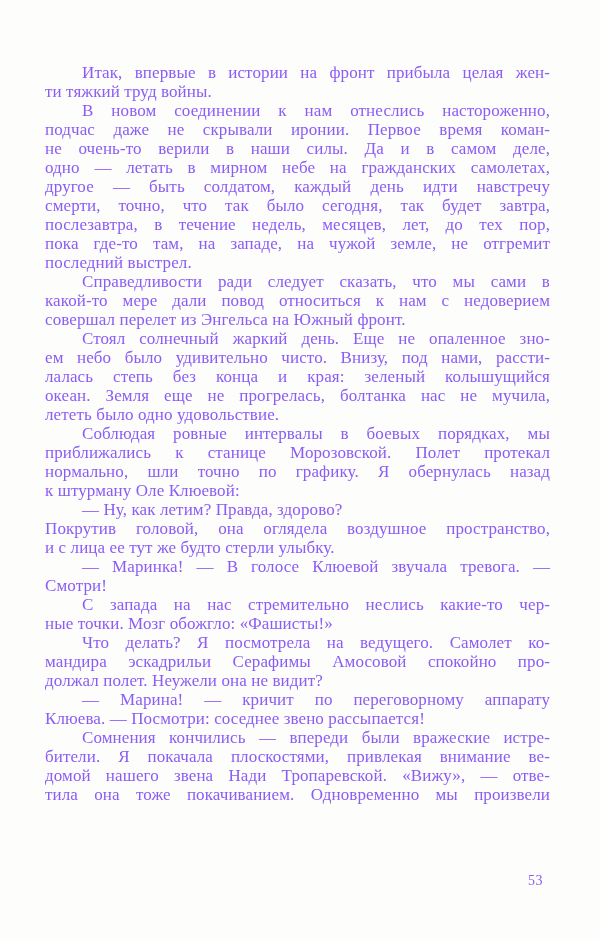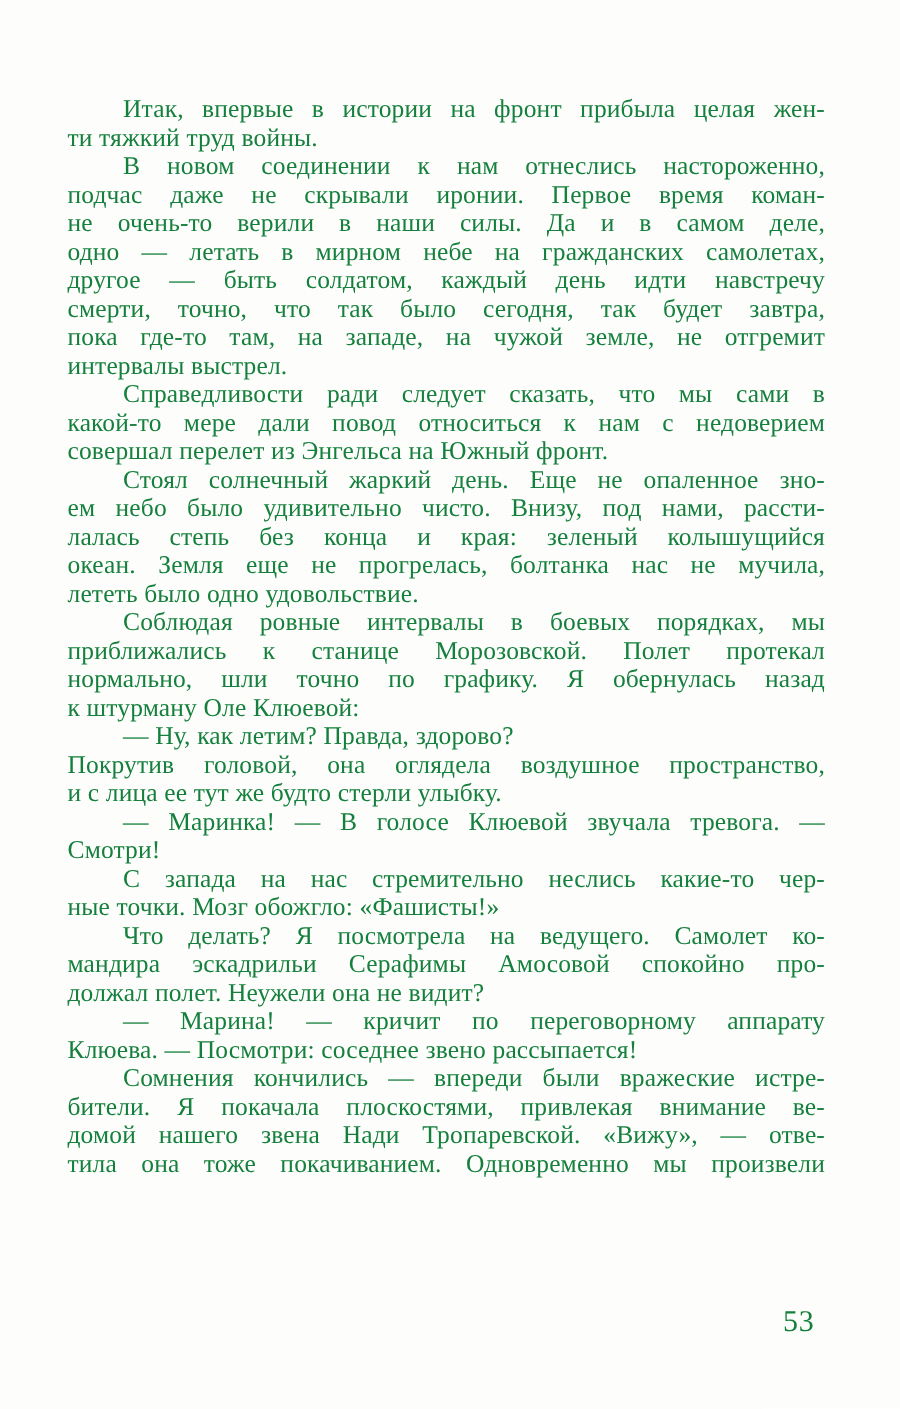--- a/index.html
+++ b/index.html
@@ -34,41 +34,42 @@
   .line.indent {
     text-indent: 37px;
   }
   .line.last {
     text-align-last: left;
   }
   .page-number {
     position: absolute;
     top: 871px;
     right: 57px;
-    font-size: 20px;
+    font-size: 14px;
     line-height: 20px;
     letter-spacing: 0.5px;
     text-align: right;
   }
 </style>
 </head>
 <body>
 
-<div class="book-page" style="background: rgb(253, 253, 251); color: #15803d;">
+<div class="book-page" style="background: rgb(253, 253, 251); color: #8b5cf6;">
   <div class="page-text">
       <div class="line indent">Итак, впервые в истории на фронт прибыла целая жен-</div>
       <div class="line last">ти тяжкий труд войны.</div>
       <div class="line indent">В новом соединении к нам отнеслись настороженно,</div>
       <div class="line">подчас даже не скрывали иронии. Первое время коман-</div>
       <div class="line">не очень-то верили в наши силы. Да и в самом деле,</div>
       <div class="line">одно — летать в мирном небе на гражданских самолетах,</div>
       <div class="line">другое — быть солдатом, каждый день идти навстречу</div>
       <div class="line">смерти, точно, что так было сегодня, так будет завтра,</div>
+      <div class="line">послезавтра, в течение недель, месяцев, лет, до тех пор,</div>
       <div class="line">пока где-то там, на западе, на чужой земле, не отгремит</div>
-      <div class="line last">интервалы выстрел.</div>
+      <div class="line last">последний выстрел.</div>
       <div class="line indent">Справедливости ради следует сказать, что мы сами в</div>
       <div class="line">какой-то мере дали повод относиться к нам с недоверием</div>
       <div class="line last">совершал перелет из Энгельса на Южный фронт.</div>
       <div class="line indent">Стоял солнечный жаркий день. Еще не опаленное зно-</div>
       <div class="line">ем небо было удивительно чисто. Внизу, под нами, рассти-</div>
       <div class="line">лалась степь без конца и края: зеленый колышущийся</div>
       <div class="line">океан. Земля еще не прогрелась, болтанка нас не мучила,</div>
       <div class="line last">лететь было одно удовольствие.</div>
       <div class="line indent">Соблюдая ровные интервалы в боевых порядках, мы</div>
       <div class="line">приближались к станице Морозовской. Полет протекал</div>

